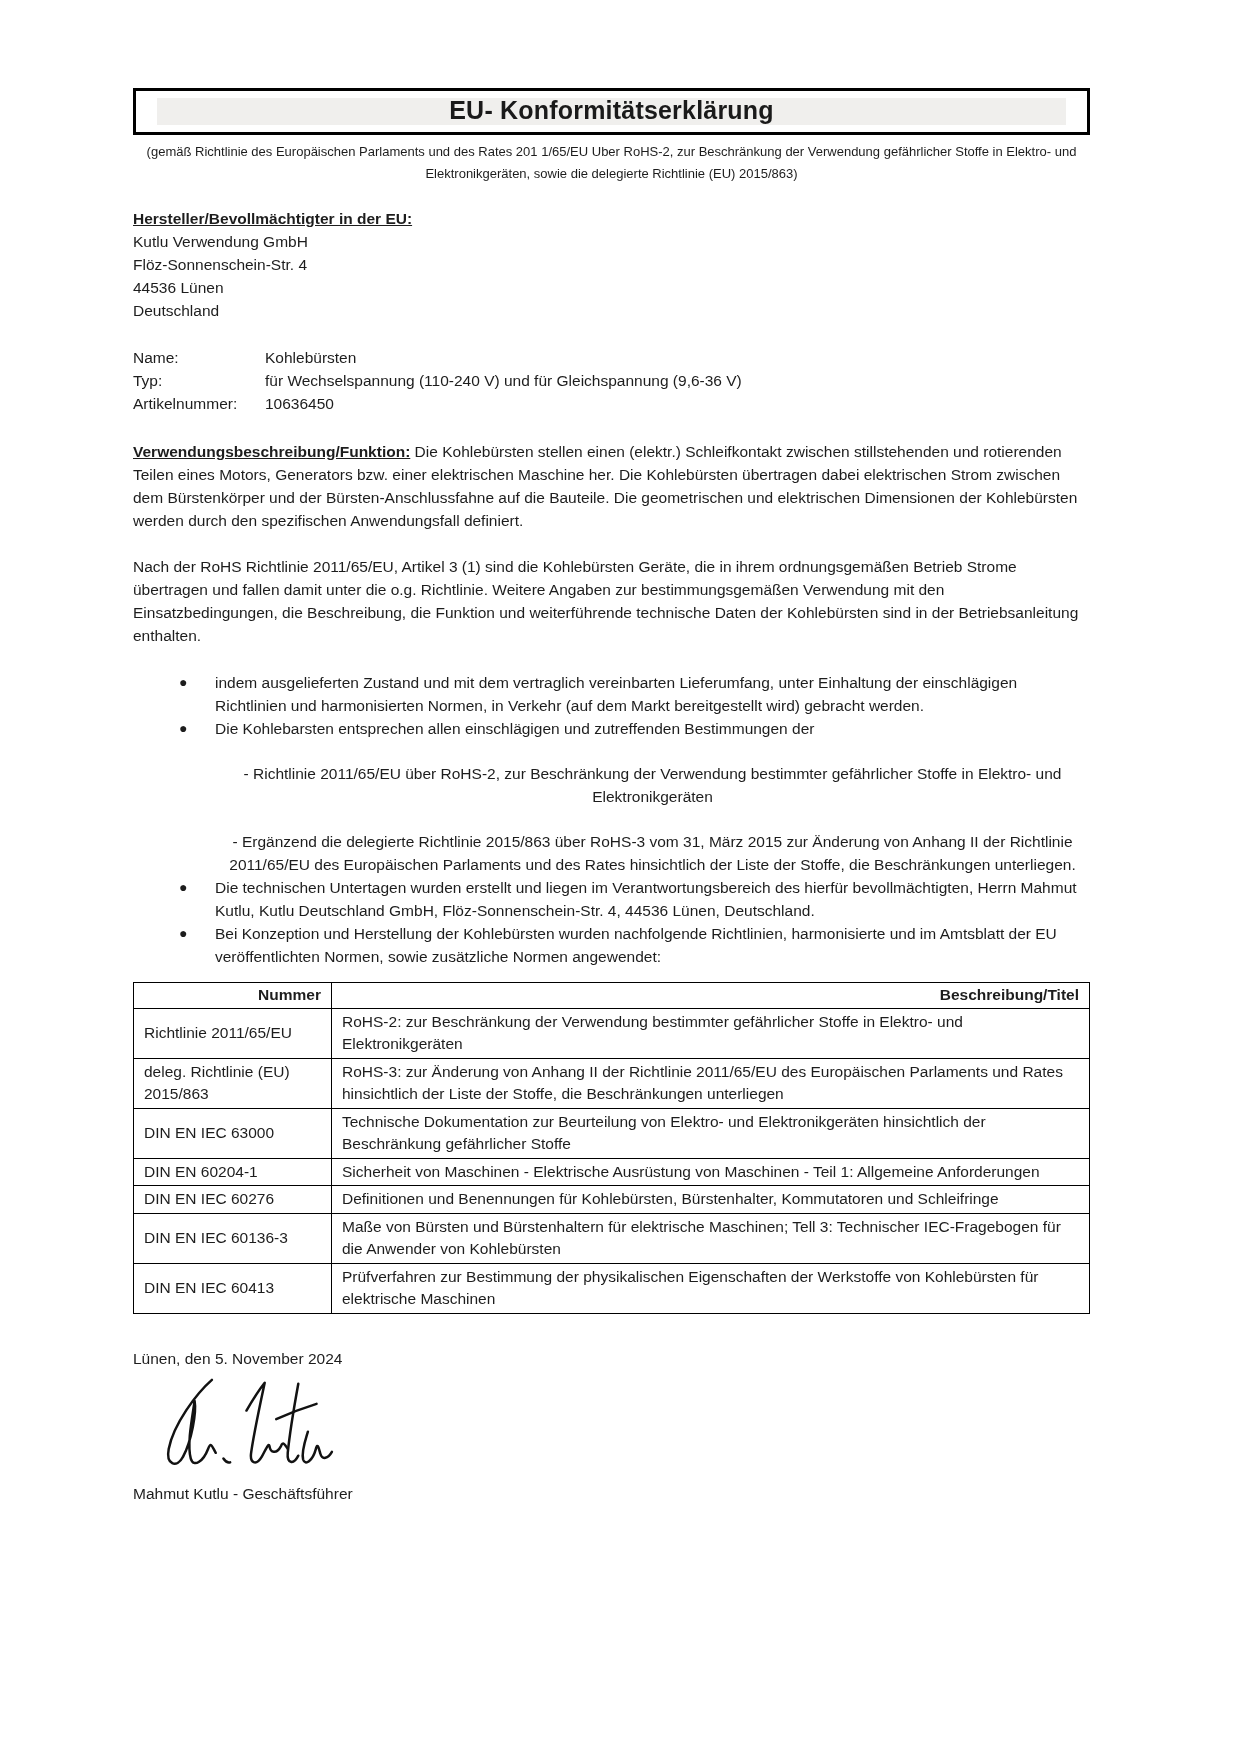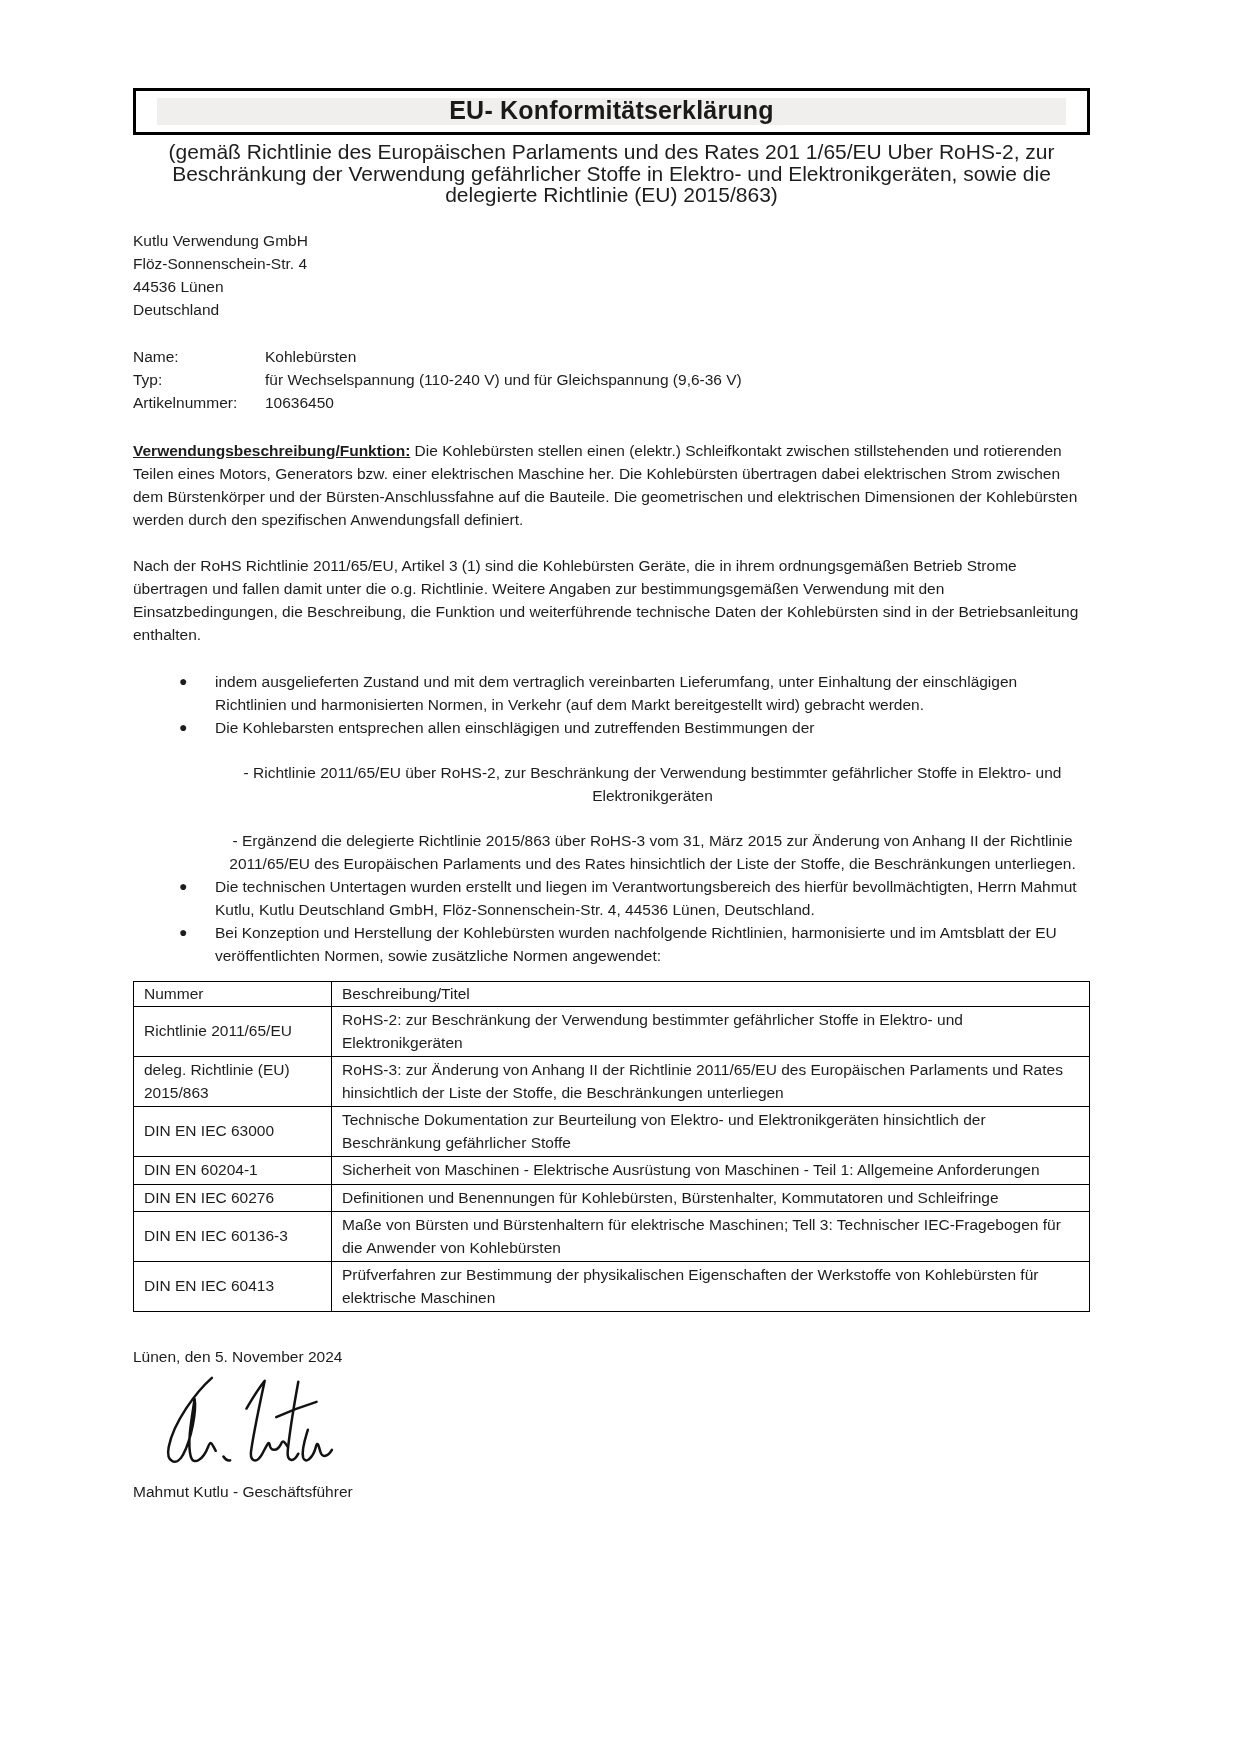--- a/index.html
+++ b/index.html
@@ -27,21 +27,21 @@
     text-align:center;
     padding:1px 0 3px 0;
   }
   .title-strip h1 {
     font-size:25px; font-weight:bold; color:#1a1a1a;
     letter-spacing:0.2px;
   }
   .subtitle {
     margin-top:6px;
     text-align:center;
-    font-size:21px; line-height:21.5px;
+    font-size:13px; line-height:21.5px;
   }
   .section { margin-top:23px; }
   .heading-underline { font-weight:bold; text-decoration:underline; }
   .addr-line { line-height:23px; }
   .product { margin-top:24px; }
   .product-row { display:flex; }
   .product-row .lbl { width:132px; flex:none; }
   .usage { margin-top:25px; }
   .para { margin-top:23px; }
   ul.bullets { margin-top:24px; list-style:none; }
@@ -58,22 +58,22 @@
   }
   table.norms th, table.norms td {
     border:1.5px solid #000;
     font-size:15.5px;
     line-height:22.5px;
     padding:2px 10px;
     vertical-align:middle;
     text-align:left;
   }
   table.norms th {
-    text-align:left;
-    font-weight:normal;
+    text-align:right;
+    font-weight:bold;
     padding:1px 10px;
   }
   table.norms td.col-num { width:198px; }
   .footer { margin-top:33px; }
   .signature { margin:6px 0 0 20px; }
   .signatory { margin-top:4px; }
 </style>
 </head>
 <body>
 
@@ -82,20 +82,21 @@
 
     <div class="title-box">
       <div class="title-strip">
         <h1>EU- Konformitätserklärung</h1>
       </div>
     </div>
 
     <div class="subtitle">(gemäß Richtlinie des Europäischen Parlaments und des Rates 201 1/65/EU Uber RoHS-2, zur Beschränkung der Verwendung gefährlicher Stoffe in Elektro- und Elektronikgeräten, sowie die delegierte Richtlinie (EU) 2015/863)</div>
 
     <div class="section">
+      <div class="heading-underline">Hersteller/Bevollmächtigter in der EU:</div>
       <div class="addr-line">Kutlu Verwendung GmbH</div>
       <div class="addr-line">Flöz-Sonnenschein-Str. 4</div>
       <div class="addr-line">44536 Lünen</div>
       <div class="addr-line">Deutschland</div>
     </div>
 
     <div class="product">
       <div class="product-row">
         <span class="lbl">Name:</span>
         <span>Kohlebürsten</span>

